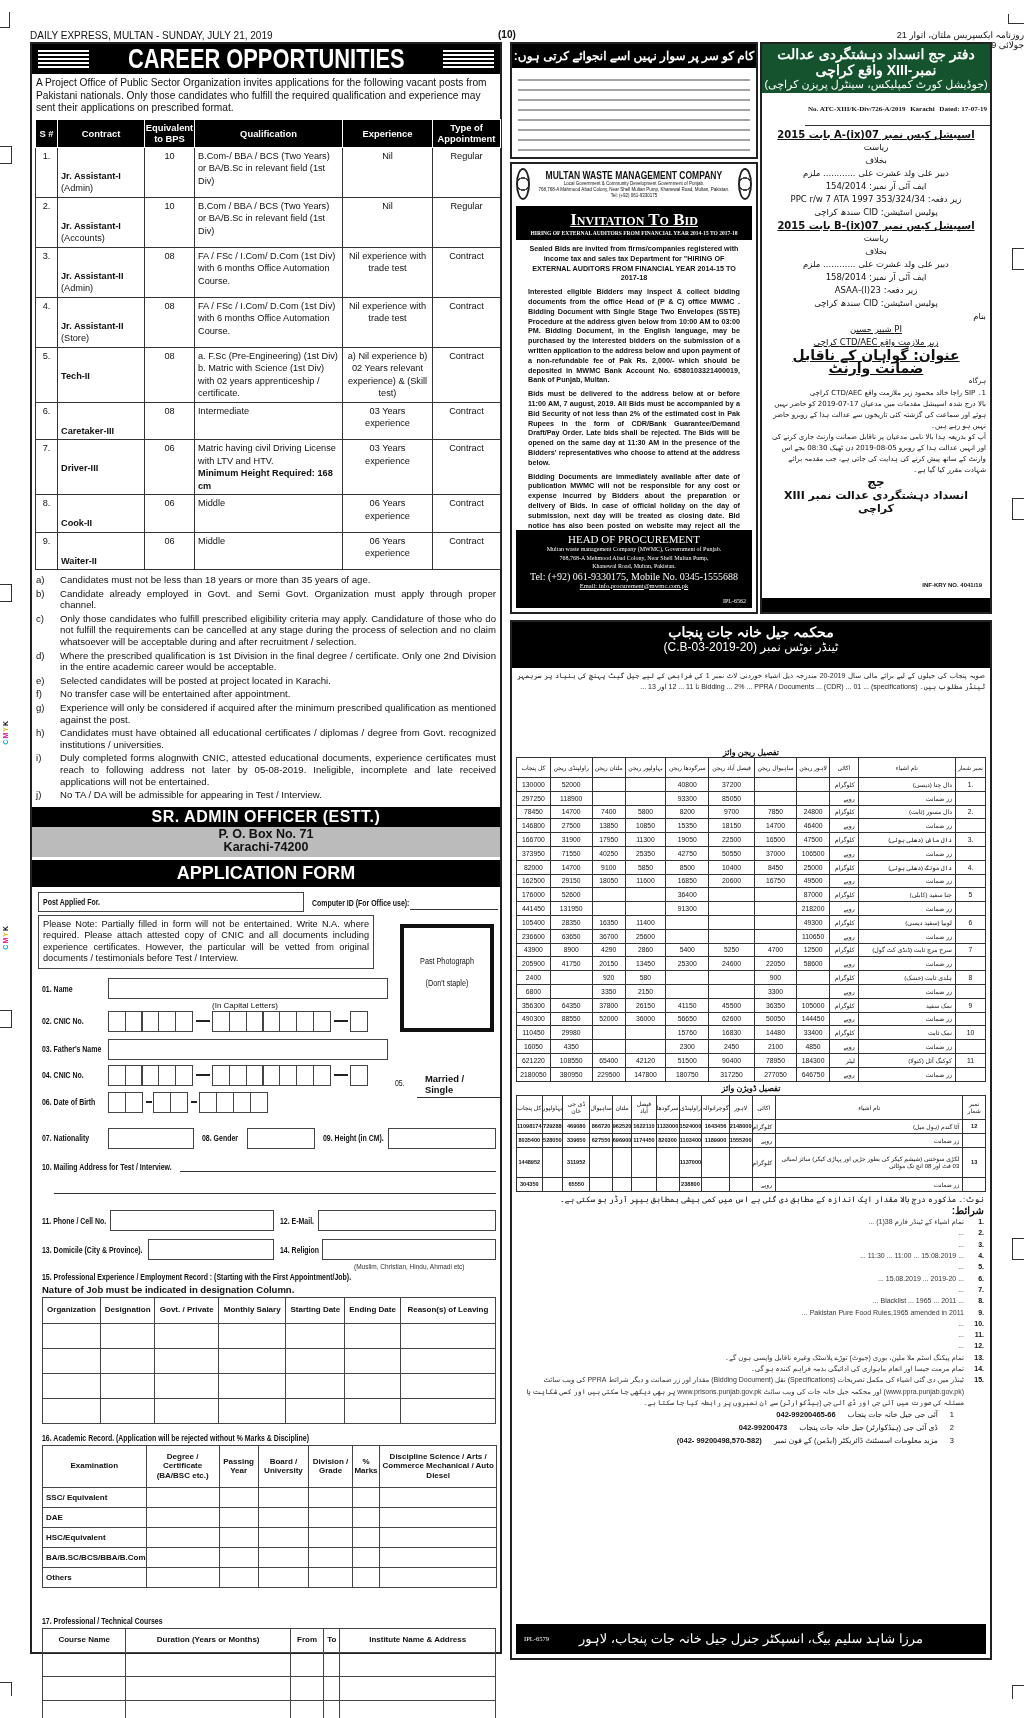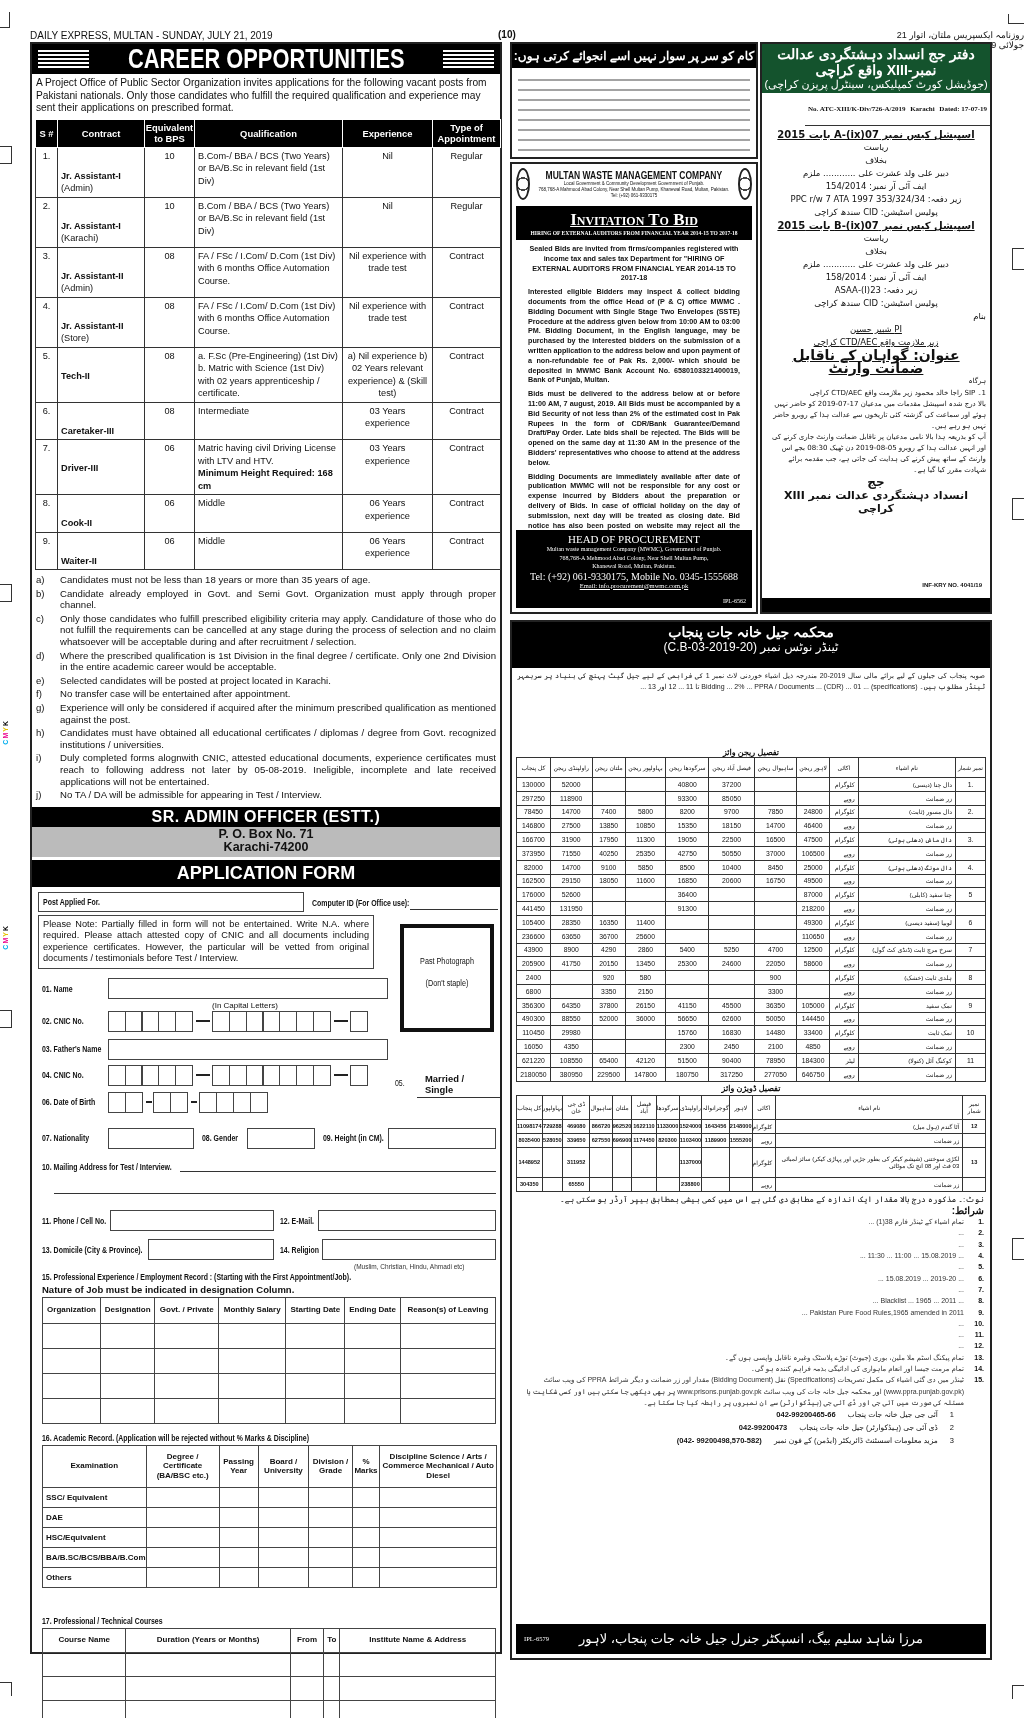--- a/index.html
+++ b/index.html
@@ -150,21 +150,21 @@
         <tr>
           <td class="c">1.</td>
           <td class="vac"><b>Jr. Assistant-I</b><span>(Admin)</span></td>
           <td class="c">10</td>
           <td>B.Com-/ BBA / BCS (Two Years) or BA/B.Sc in relevant field (1st Div)</td>
           <td class="c">Nil</td>
           <td class="c">Regular</td>
         </tr>
         <tr>
           <td class="c">2.</td>
-          <td class="vac"><b>Jr. Assistant-I</b><span>(Karachi)</span></td>
+          <td class="vac"><b>Jr. Assistant-I</b><span>(Accounts)</span></td>
           <td class="c">10</td>
           <td>B.Com / BBA / BCS (Two Years) or BA/B.Sc in relevant field (1st Div)</td>
           <td class="c">Nil</td>
           <td class="c">Regular</td>
         </tr>
         <tr>
           <td class="c">3.</td>
           <td class="vac"><b>Jr. Assistant-II</b><span>(Admin)</span></td>
           <td class="c">08</td>
           <td>FA / FSc / I.Com/ D.Com (1st Div) with 6 months Office Automation Course.</td>

